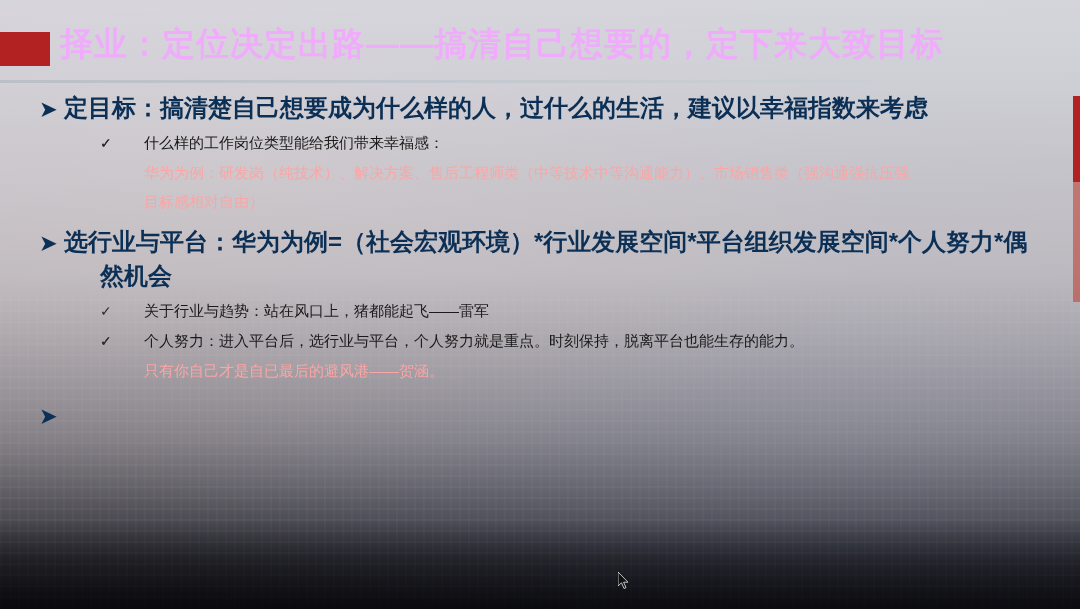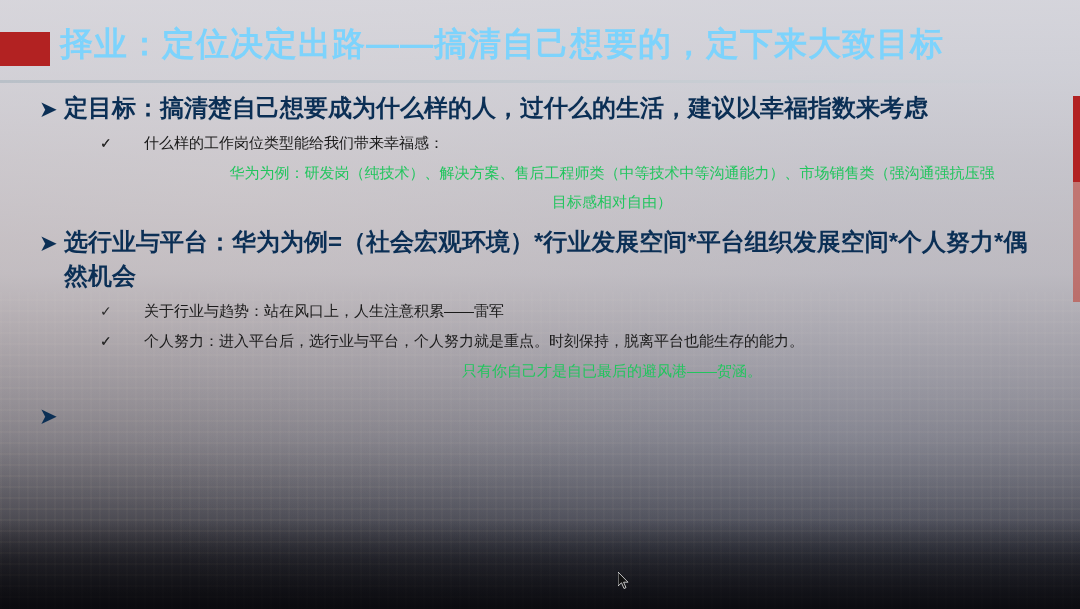--- a/index.html
+++ b/index.html
@@ -69,21 +69,21 @@
     left: 0; top: 14px;
     width: 50px; height: 34px;
     background: #b22222;
   }
   .title-text {
     position: absolute;
     left: 60px;
     top: 4px;
     font-size: 33px;
     font-weight: bold;
-    color: #7dd3fc;
+    color: #f0abfc;
     letter-spacing: 1px;
     white-space: nowrap;
   }
   .title-rule {
     position: absolute;
     left: 0; top: 80px;
     width: 1080px; height: 3px;
     background: linear-gradient(to right, #b9c0c8 0%, #c9ced4 70%, rgba(200,205,212,0) 100%);
   }
   
@@ -137,24 +137,23 @@
   }
   .lvl2 .check {
     position: absolute;
     left: 100px;
     top: 0;
     font-size: 14px;
     color: #2b2b2b;
   }
   .wrap-line {
     padding-left: 120px;
-    color: #22c55e;
+    color: #fca5a5;
     font-size: 15px;
     line-height: 29px;
-    text-align: center;
   }
   .wrap-line.deep { padding-left: 144px; }
 
   .cursor {
     position: absolute;
     left: 618px;
     top: 572px;
     width: 12px;
     height: 18px;
     pointer-events: none;
@@ -201,25 +200,25 @@
       <span>什么样的工作岗位类型能给我们带来幸福感：</span>
     </div>
 
     <div class="wrap-line deep">华为为例：研发岗（纯技术）、解决方案、售后工程师类（中等技术中等沟通能力）、市场销售类（强沟通强抗压强</div>
     <div class="wrap-line deep">目标感相对自由）</div>
 
     <div class="lvl1 compact" style="margin-top:10px;">
       <span class="arrow">➤</span>
       <span>选行业与平台：华为为例=（社会宏观环境）*行业发展空间*平台组织发展空间*个人努力*偶</span>
     </div>
-    <div class="lvl1" style="padding-left:64px;">然机会</div>
-
-    <div class="lvl2">
-      <span class="check">✓</span>
-      <span>关于行业与趋势：站在风口上，人生注意积累——雷军</span>
+    <div class="lvl1" style="padding-left:100px;">然机会</div>
+
+    <div class="lvl2">
+      <span class="check">✓</span>
+      <span>关于行业与趋势：站在风口上，猪都能起飞——雷军</span>
     </div>
 
     <div class="lvl2">
       <span class="check">✓</span>
     </div>
 
     <div class="lvl2">
       <span class="check">✓</span>
       <span>个人努力：进入平台后，选行业与平台，个人努力就是重点。时刻保持，脱离平台也能生存的能力。</span>
     </div>

